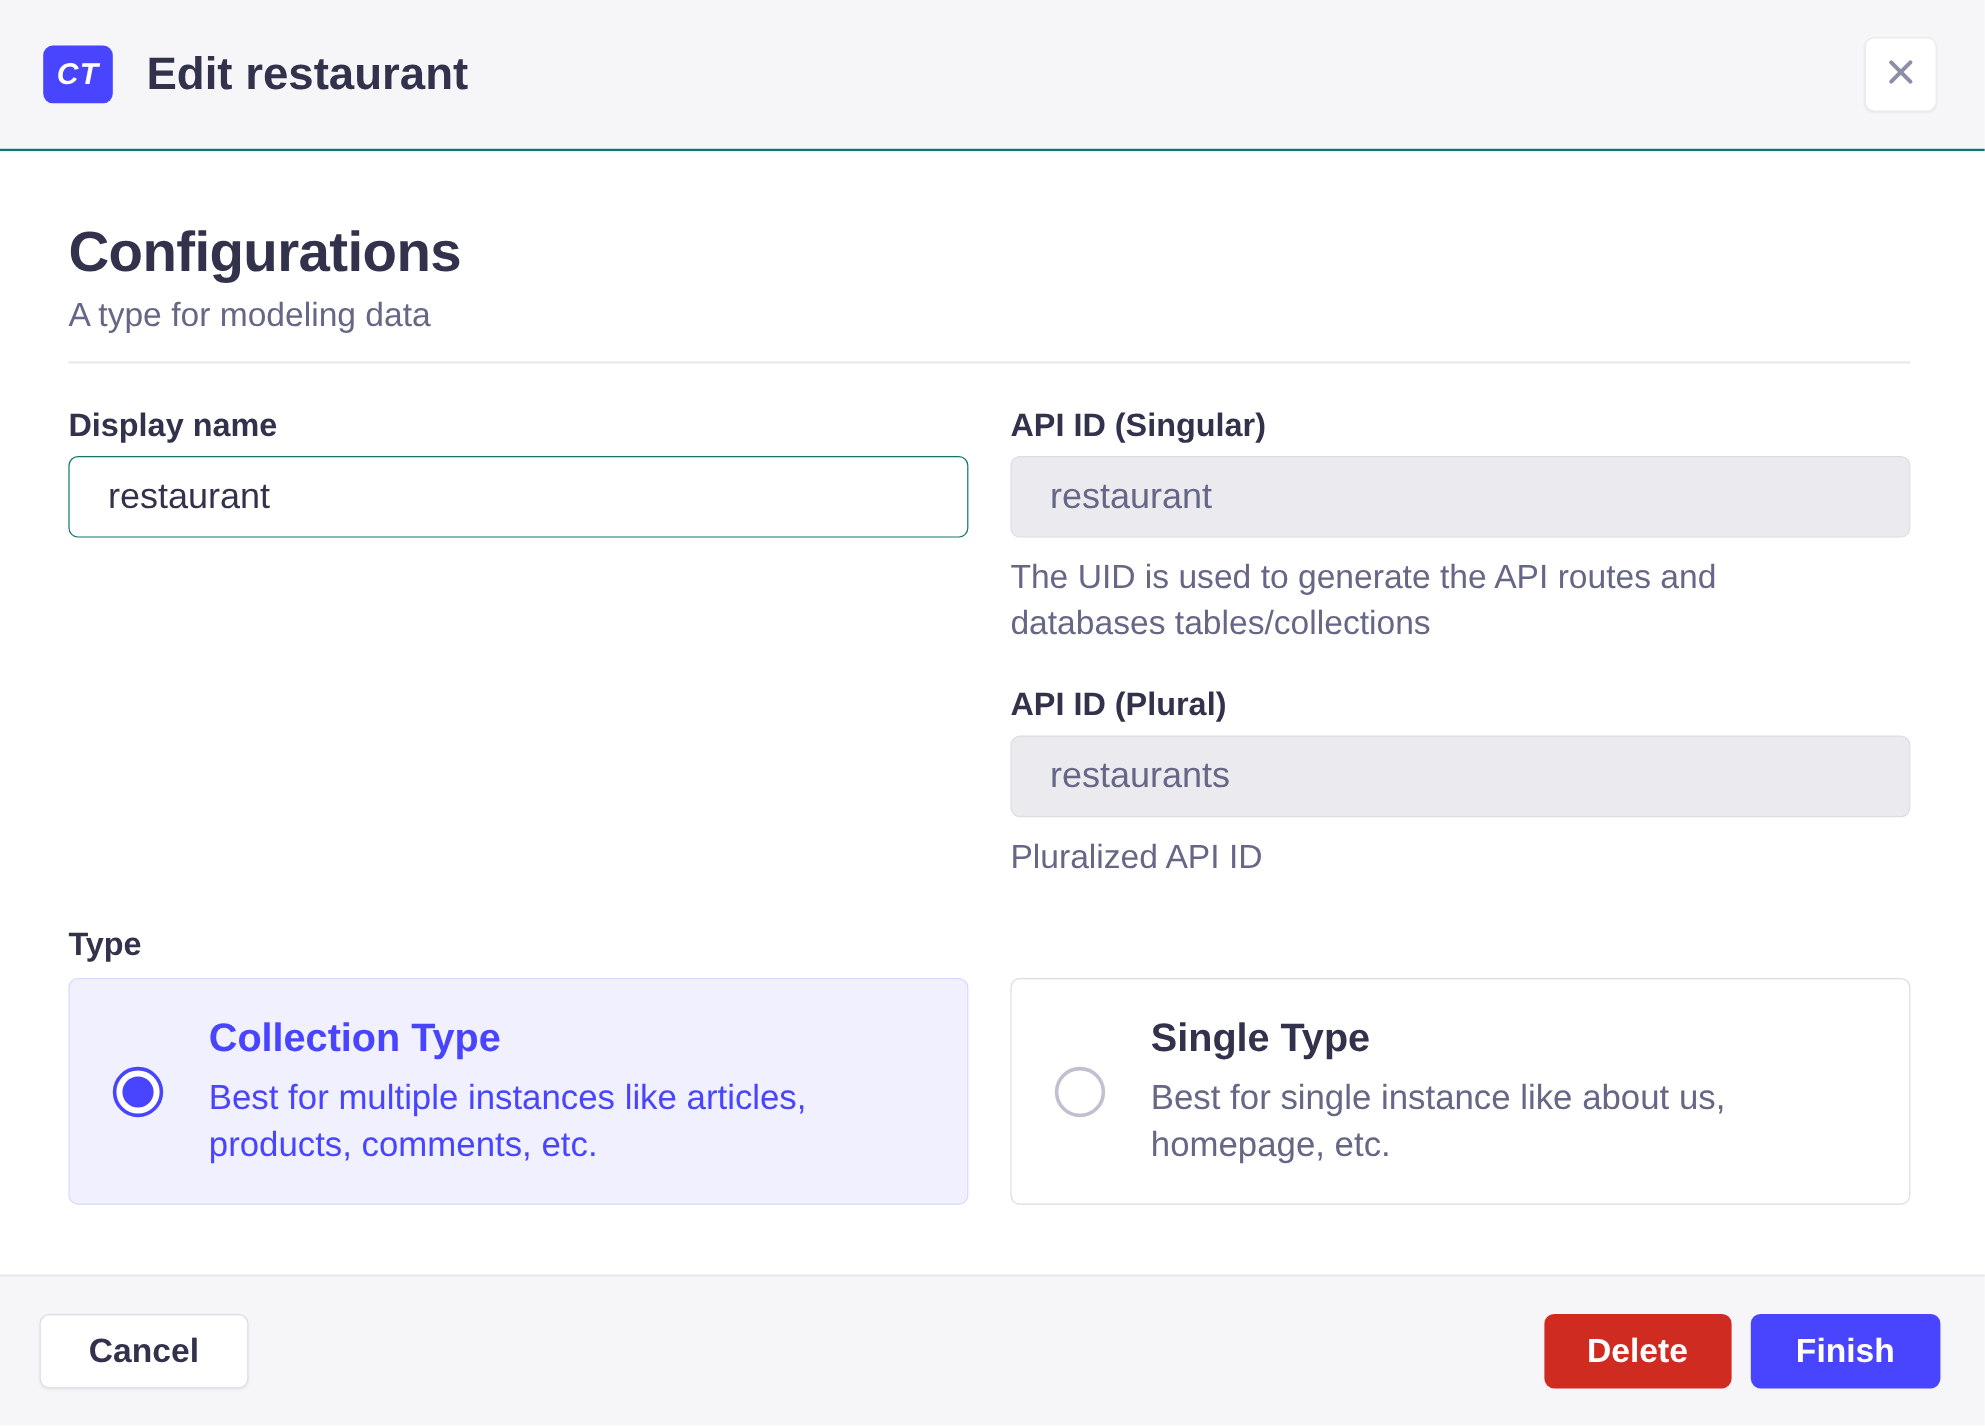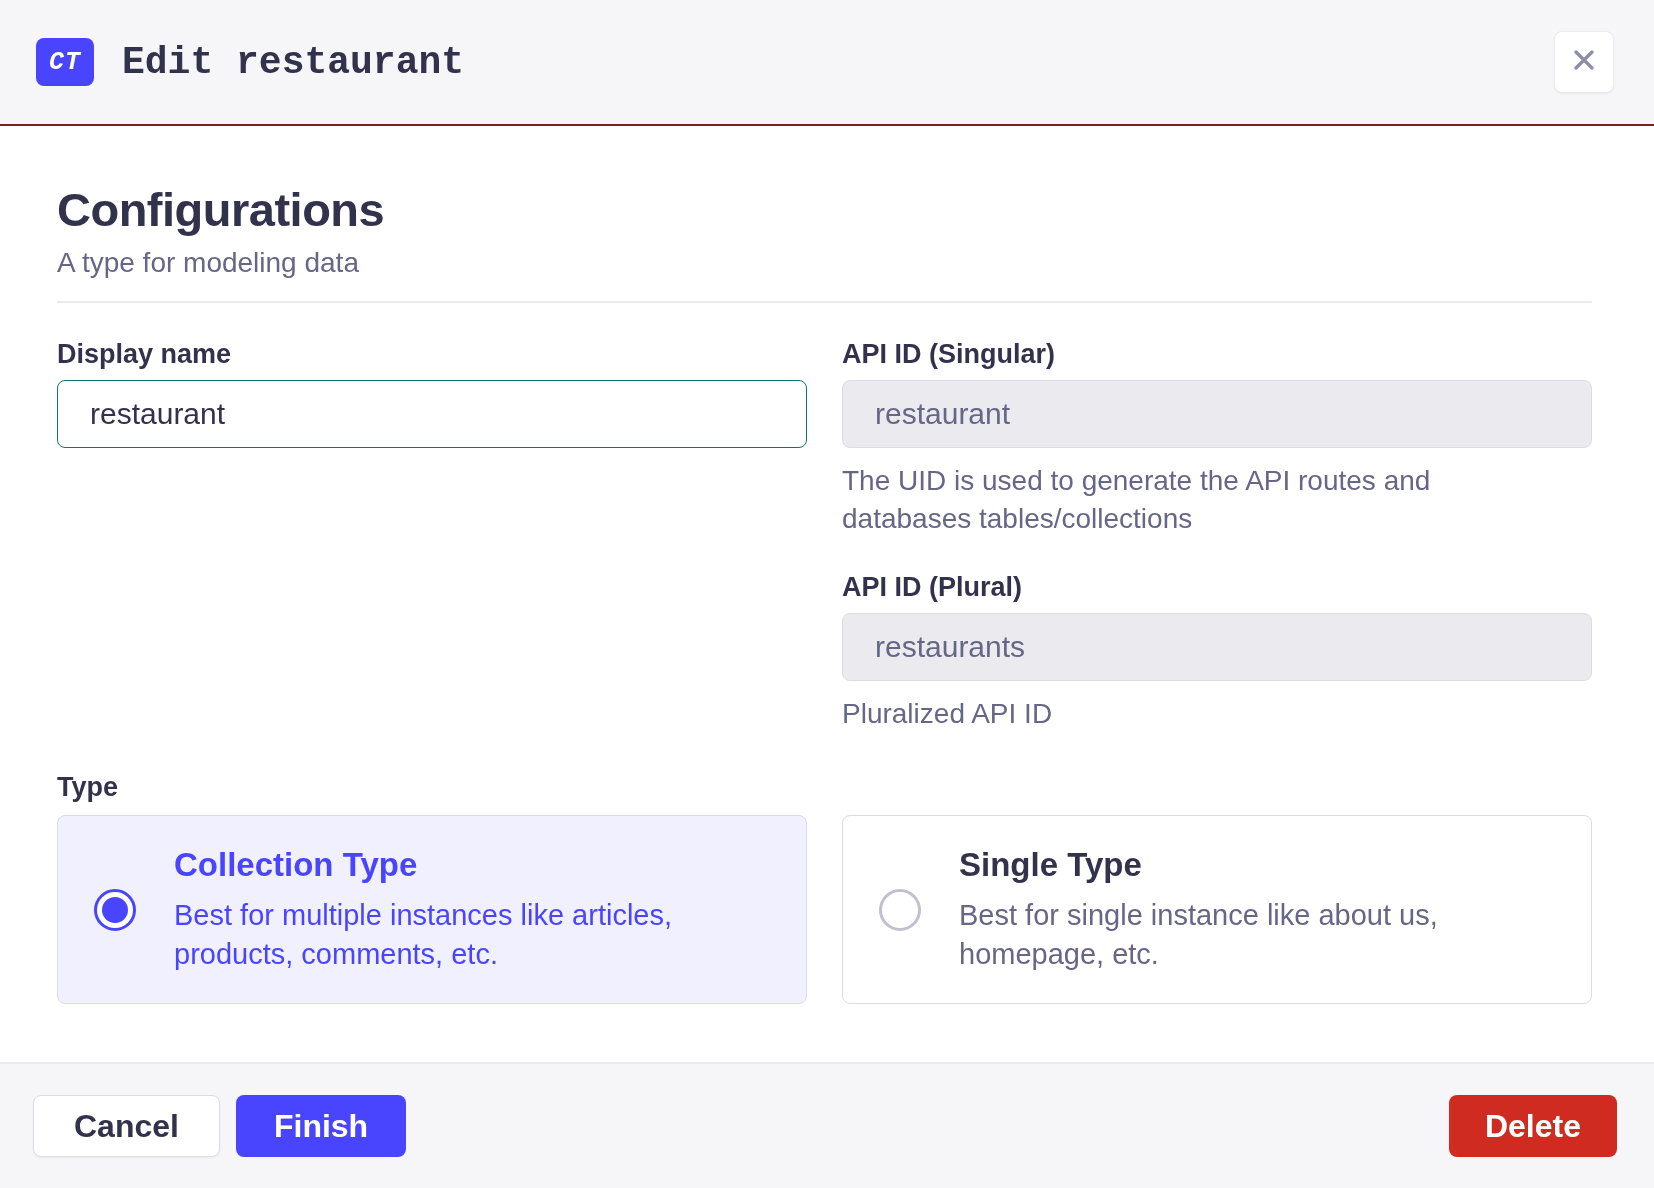--- a/index.html
+++ b/index.html
@@ -7,22 +7,22 @@
   body {
     width:1654px; height:1188px; overflow:hidden;
     font-family:"Liberation Sans","DejaVu Sans",sans-serif;
     background:#ffffff; color:#32324d;
   }
   .modal { width:100%; height:100%; display:flex; flex-direction:column; }
 
   
   header {
     height:126px; flex:0 0 126px; background:#f6f6f9;
-    border-bottom:2px solid #7f1d1d;
-    display:flex; align-items:center; padding:0 40px 0 36px;font-family:Liberation Mono, monospace;
+    border-bottom:2px solid #0f766e;
+    display:flex; align-items:center; padding:0 40px 0 36px;
   }
   .ct-badge {
     width:58px; height:48px; border-radius:8px; background:#4945ff;
     color:#fff; font-style:italic; font-weight:bold; font-size:25px;
     display:flex; align-items:center; justify-content:center; letter-spacing:1px;
   }
   .header-title { margin-left:28px; font-size:38px; font-weight:bold; color:#32324d; }
   .close-btn {
     margin-left:auto; width:60px; height:62px; background:#fff;
     border:1px solid #eaeaef; border-radius:8px;
@@ -80,21 +80,21 @@
   .card.selected .card-title { color:#4945ff; }
   .card-desc { font-size:29px; line-height:1.32; color:#666687; max-width:660px; }
   .card.selected .card-desc { color:#4945ff; }
 
   
   footer {
     height:126px; flex:0 0 126px; background:#f6f6f9; border-top:2px solid #eaeaef;
     display:flex; align-items:center; padding:0 37px 0 33px;
   }
   .btn {
-    font-size:32px; font-weight:bold; border-radius:8px; height:62px;
+    font-size:28px; font-weight:bold; border-radius:8px; height:62px;
     border:none; cursor:pointer; font-family:inherit;
   }
   .btn-cancel { background:#fff; border:1px solid #dcdce4; color:#32324d; padding:0 40px; box-shadow:0 1px 2px rgba(33,33,52,0.06); }
   .btn-delete { background:#d02b20; color:#fff; padding:0 36px; margin-left:auto; }
   .btn-finish { background:#4945ff; color:#fff; padding:0 38px; margin-left:16px; }
 </style>
 </head>
 <body>
 
 <div class="modal">
@@ -168,17 +168,17 @@
           </div>
         </div>
 
       </div>
     </div>
 
   </main>
 
   <footer>
     <button class="btn btn-cancel">Cancel</button>
+    <button class="btn btn-delete">Delete</button>
     <button class="btn btn-finish">Finish</button>
-    <button class="btn btn-delete">Delete</button>
   </footer>
 
 </div>
 
 </body></html>

